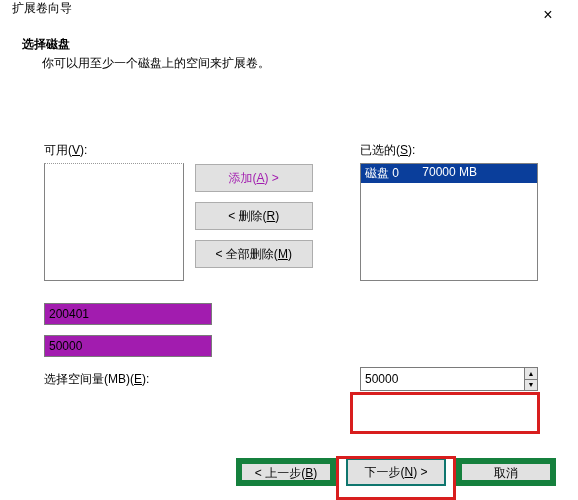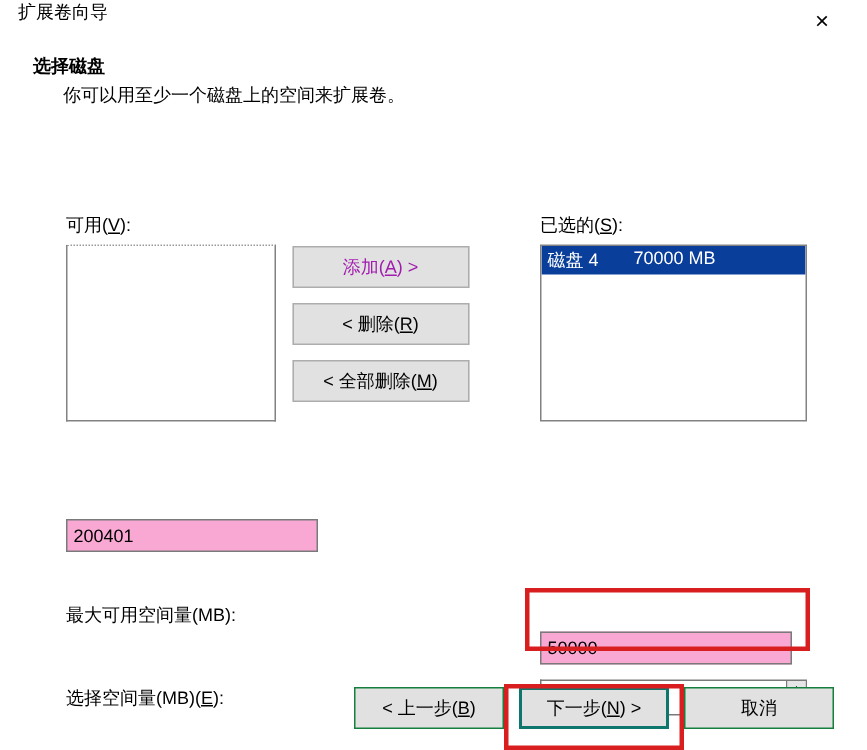--- a/index.html
+++ b/index.html
@@ -76,22 +76,21 @@
   }
   .frow .flabel { width: 316px; }
   .textfield {
     width: 168px;
     height: 22px;
     border: 1px solid #7a7a7a;
     padding: 1px 4px;
     font-family: inherit;
     font-size: 12px;
     box-sizing: border-box;
-    background:#f9a8d4;
-    margin-top:43px;
+    background:#a21caf;
   }
   .spinner {
     display:flex;
     width:178px;
     box-sizing:border-box;
   }
   .spinner input {
     flex:1;
     height:24px;
     border:1px solid #7a7a7a;
@@ -122,21 +121,21 @@
     bottom:14px;
     right:22px;
     display:flex;
     gap:10px;
     align-items:center;
   }
   .navbtn {
     width:100px;
     height:28px;
     background:#e1e1e1;
-    border:1px solid #15803d;
+    border:6px solid #15803d;
     font-family:inherit;
     font-size:12px;
   }
   .navbtn.primary {
     border:2px solid #0f766e;
   }
   .highlight-box{
     position:absolute;
     border:3px solid #d81e1e;
     pointer-events:none;
@@ -169,34 +168,33 @@
     <div class="col-mid">
       <button class="midbtn" disabled="">添加(<span class="u">A</span>) &gt;</button>
       <button class="midbtn">&lt; 删除(<span class="u">R</span>)</button>
       <button class="midbtn">&lt; 全部删除(<span class="u">M</span>)</button>
     </div>
 
     <div class="col-sel">
       <div class="lbl">已选的(<span class="u">S</span>):</div>
       <div class="listbox">
         <div class="sel-item">
-          <span>磁盘 4</span>
+          <span>磁盘 0</span>
           <span>       </span>
           <span>70000 MB</span>
         </div>
       </div>
     </div>
   </div>
 
   <div class="fields">
     <div class="frow">
       <input class="textfield" readonly="" value="200401" style="">
     </div>
     <div class="frow">
-      <div class="flabel">最大可用空间量(MB):</div>
       <input class="textfield" readonly="" value="50000" style="">
     </div>
     <div class="frow">
       <div class="flabel">选择空间量(MB)(<span class="u">E</span>):</div>
       <div class="spinner">
         <input value="50000" style="">
         <div class="arrows">
           <div>▲</div>
           <div>▼</div>
         </div>

